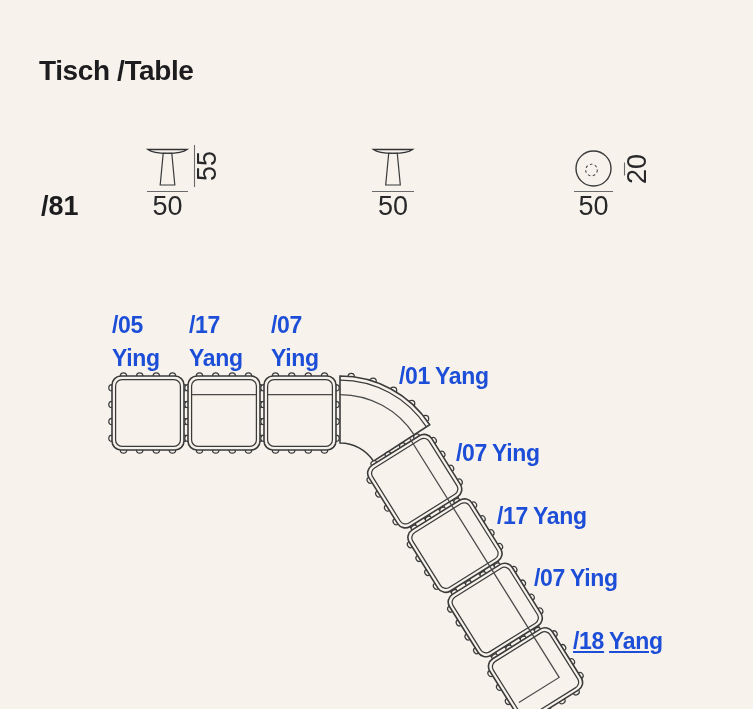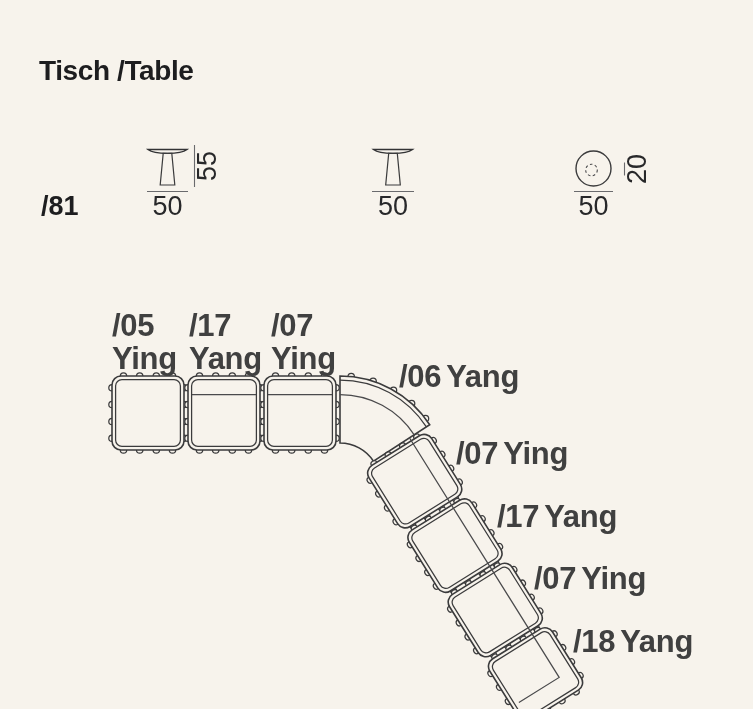--- a/index.html
+++ b/index.html
@@ -6,31 +6,31 @@
   body{
     width:753px;height:709px;overflow:hidden;
     background:#f7f3ec;
     font-family:"Liberation Sans",sans-serif;
     position:relative;
   }
   #stage{position:absolute;left:0;top:8px;width:753px;height:709px;margin-top:25px;}
   .txt{position:absolute;color:#1d1d1f;white-space:pre;}
   #title{left:39px;top:22px;font-size:28px;font-weight:700;letter-spacing:-0.4px;}
   #series{left:41px;top:158px;font-size:27px;font-weight:700;}
-  .mod-label{position:absolute;color:#404040;font-weight:700;font-size:31px;line-height:33px;letter-spacing:-0.3px;display:flex;}
+  .mod-label{position:absolute;color:#1d4ed8;font-weight:700;font-size:23px;line-height:33px;letter-spacing:-0.3px;display:flex;}
   .mod-label.stack{flex-direction:column;}
   .mod-label.inline{flex-direction:row;gap:5px;}
   #lab0{left:112px;top:276px;}
   #lab1{left:189px;top:276px;}
   #lab2{left:271px;top:276px;}
   #lab3{left:399px;top:327px;}
   #lab4{left:456px;top:404px;}
   #lab5{left:497px;top:467px;}
   #lab6{left:534px;top:529px;}
-  #lab7{left:573px;top:592px;}
+  #lab7{left:573px;top:592px;text-decoration:underline;}
   svg.art{position:absolute;left:0;top:0;}
   .outer{fill:#f7f3ec;stroke:#3b3b3c;stroke-width:1.6;}
   .inner{fill:none;stroke:#3b3b3c;stroke-width:1.25;}
   .bump{fill:#f7f3ec;stroke:#3b3b3c;stroke-width:1.25;}
   .bline{fill:none;stroke:#4a4a4c;stroke-width:1.25;}
   .tline{fill:#f7f3ec;stroke:#333335;stroke-width:1.5;}
   .thin{fill:#f7f3ec;stroke:#3b3b3c;stroke-width:1.2;}
   .dline{stroke:#6a6a6d;stroke-width:1.1;}
   .circ{fill:none;stroke:#3b3b3c;stroke-width:1.4;}
   .circ-dash{fill:none;stroke:#4a4a4c;stroke-width:1.1;stroke-dasharray:2.6 2.4;}
@@ -236,21 +236,21 @@
   </div>
   <div id="lab1" class="mod-label stack">
     <span>/17</span>
     <span>Yang</span>
   </div>
   <div id="lab2" class="mod-label stack">
     <span>/07</span>
     <span>Ying</span>
   </div>
   <div id="lab3" class="mod-label inline">
-    <span>/06</span>
+    <span>/01</span>
     <span>Yang</span>
   </div>
   <div id="lab4" class="mod-label inline">
     <span>/07</span>
     <span>Ying</span>
   </div>
   <div id="lab5" class="mod-label inline">
     <span>/17</span>
     <span>Yang</span>
   </div>

